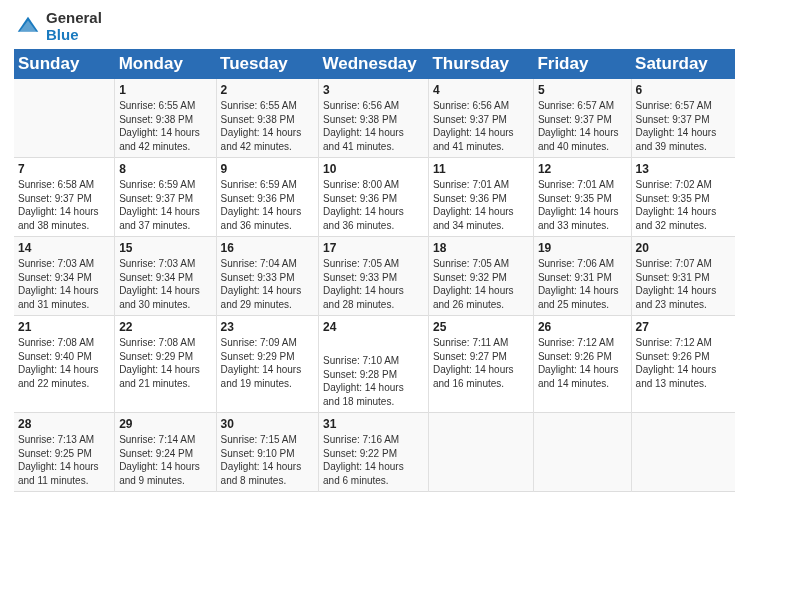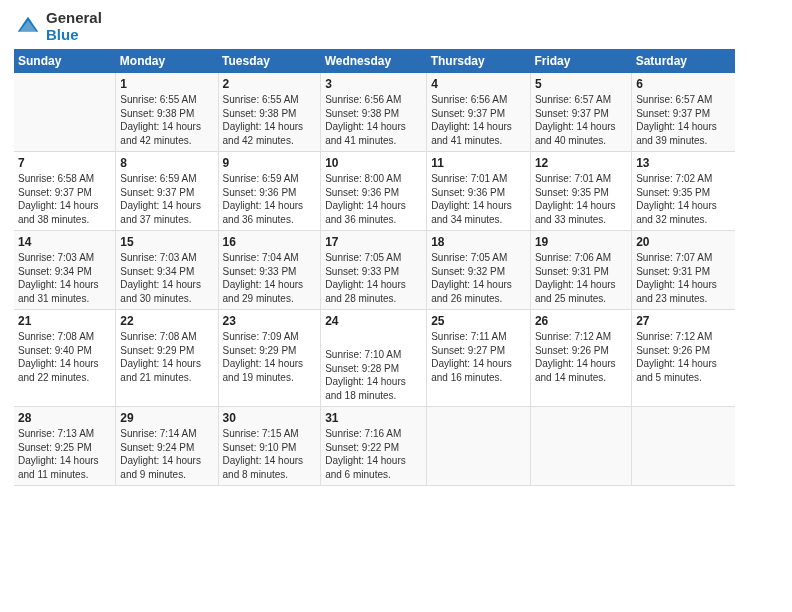--- a/index.html
+++ b/index.html
@@ -60,21 +60,21 @@
     table {
       width: 100%;
       border-collapse: collapse;
       font-size: 10.5px;
     }
     thead tr th {
       background-color: #2a6db5;
       color: #fff;
       padding: 5px 4px;
       text-align: left;
-      font-size: 12px;
+      font-size: 17px;
       font-weight: bold;
     }
     tbody tr {
       border-bottom: 1px solid #ddd;
     }
     tbody tr:nth-child(odd) {
       background-color: #f9f9f9;
     }
     tbody tr:nth-child(even) {
       background-color: #ffffff;
@@ -238,21 +238,21 @@
           <td>
             <div class="day-num">25</div>
             <div class="day-info" style="white-space: pre-line;"><div>Sunrise: 7:11 AM</div><div>Sunset: 9:27 PM</div><div>Daylight: 14 hours</div><div>and 16 minutes.</div></div>
           </td>
           <td>
             <div class="day-num">26</div>
             <div class="day-info" style="white-space: pre-line;"><div>Sunrise: 7:12 AM</div><div>Sunset: 9:26 PM</div><div>Daylight: 14 hours</div><div>and 14 minutes.</div></div>
           </td>
           <td>
             <div class="day-num">27</div>
-            <div class="day-info" style="white-space: pre-line;"><div>Sunrise: 7:12 AM</div><div>Sunset: 9:26 PM</div><div>Daylight: 14 hours</div><div>and 5 minutes.</div></div>
+            <div class="day-info" style="white-space: pre-line;"><div>Sunrise: 7:12 AM</div><div>Sunset: 9:26 PM</div><div>Daylight: 14 hours</div><div>and 13 minutes.</div></div>
           </td>
         </tr>
         <tr>
           <td>
             <div class="day-num">28</div>
             <div class="day-info" style="white-space: pre-line;"><div>Sunrise: 7:13 AM</div><div>Sunset: 9:25 PM</div><div>Daylight: 14 hours</div><div>and 11 minutes.</div></div>
           </td>
           <td>
             <div class="day-num">29</div>
             <div class="day-info" style="white-space: pre-line;"><div>Sunrise: 7:14 AM</div><div>Sunset: 9:24 PM</div><div>Daylight: 14 hours</div><div>and 9 minutes.</div></div>

